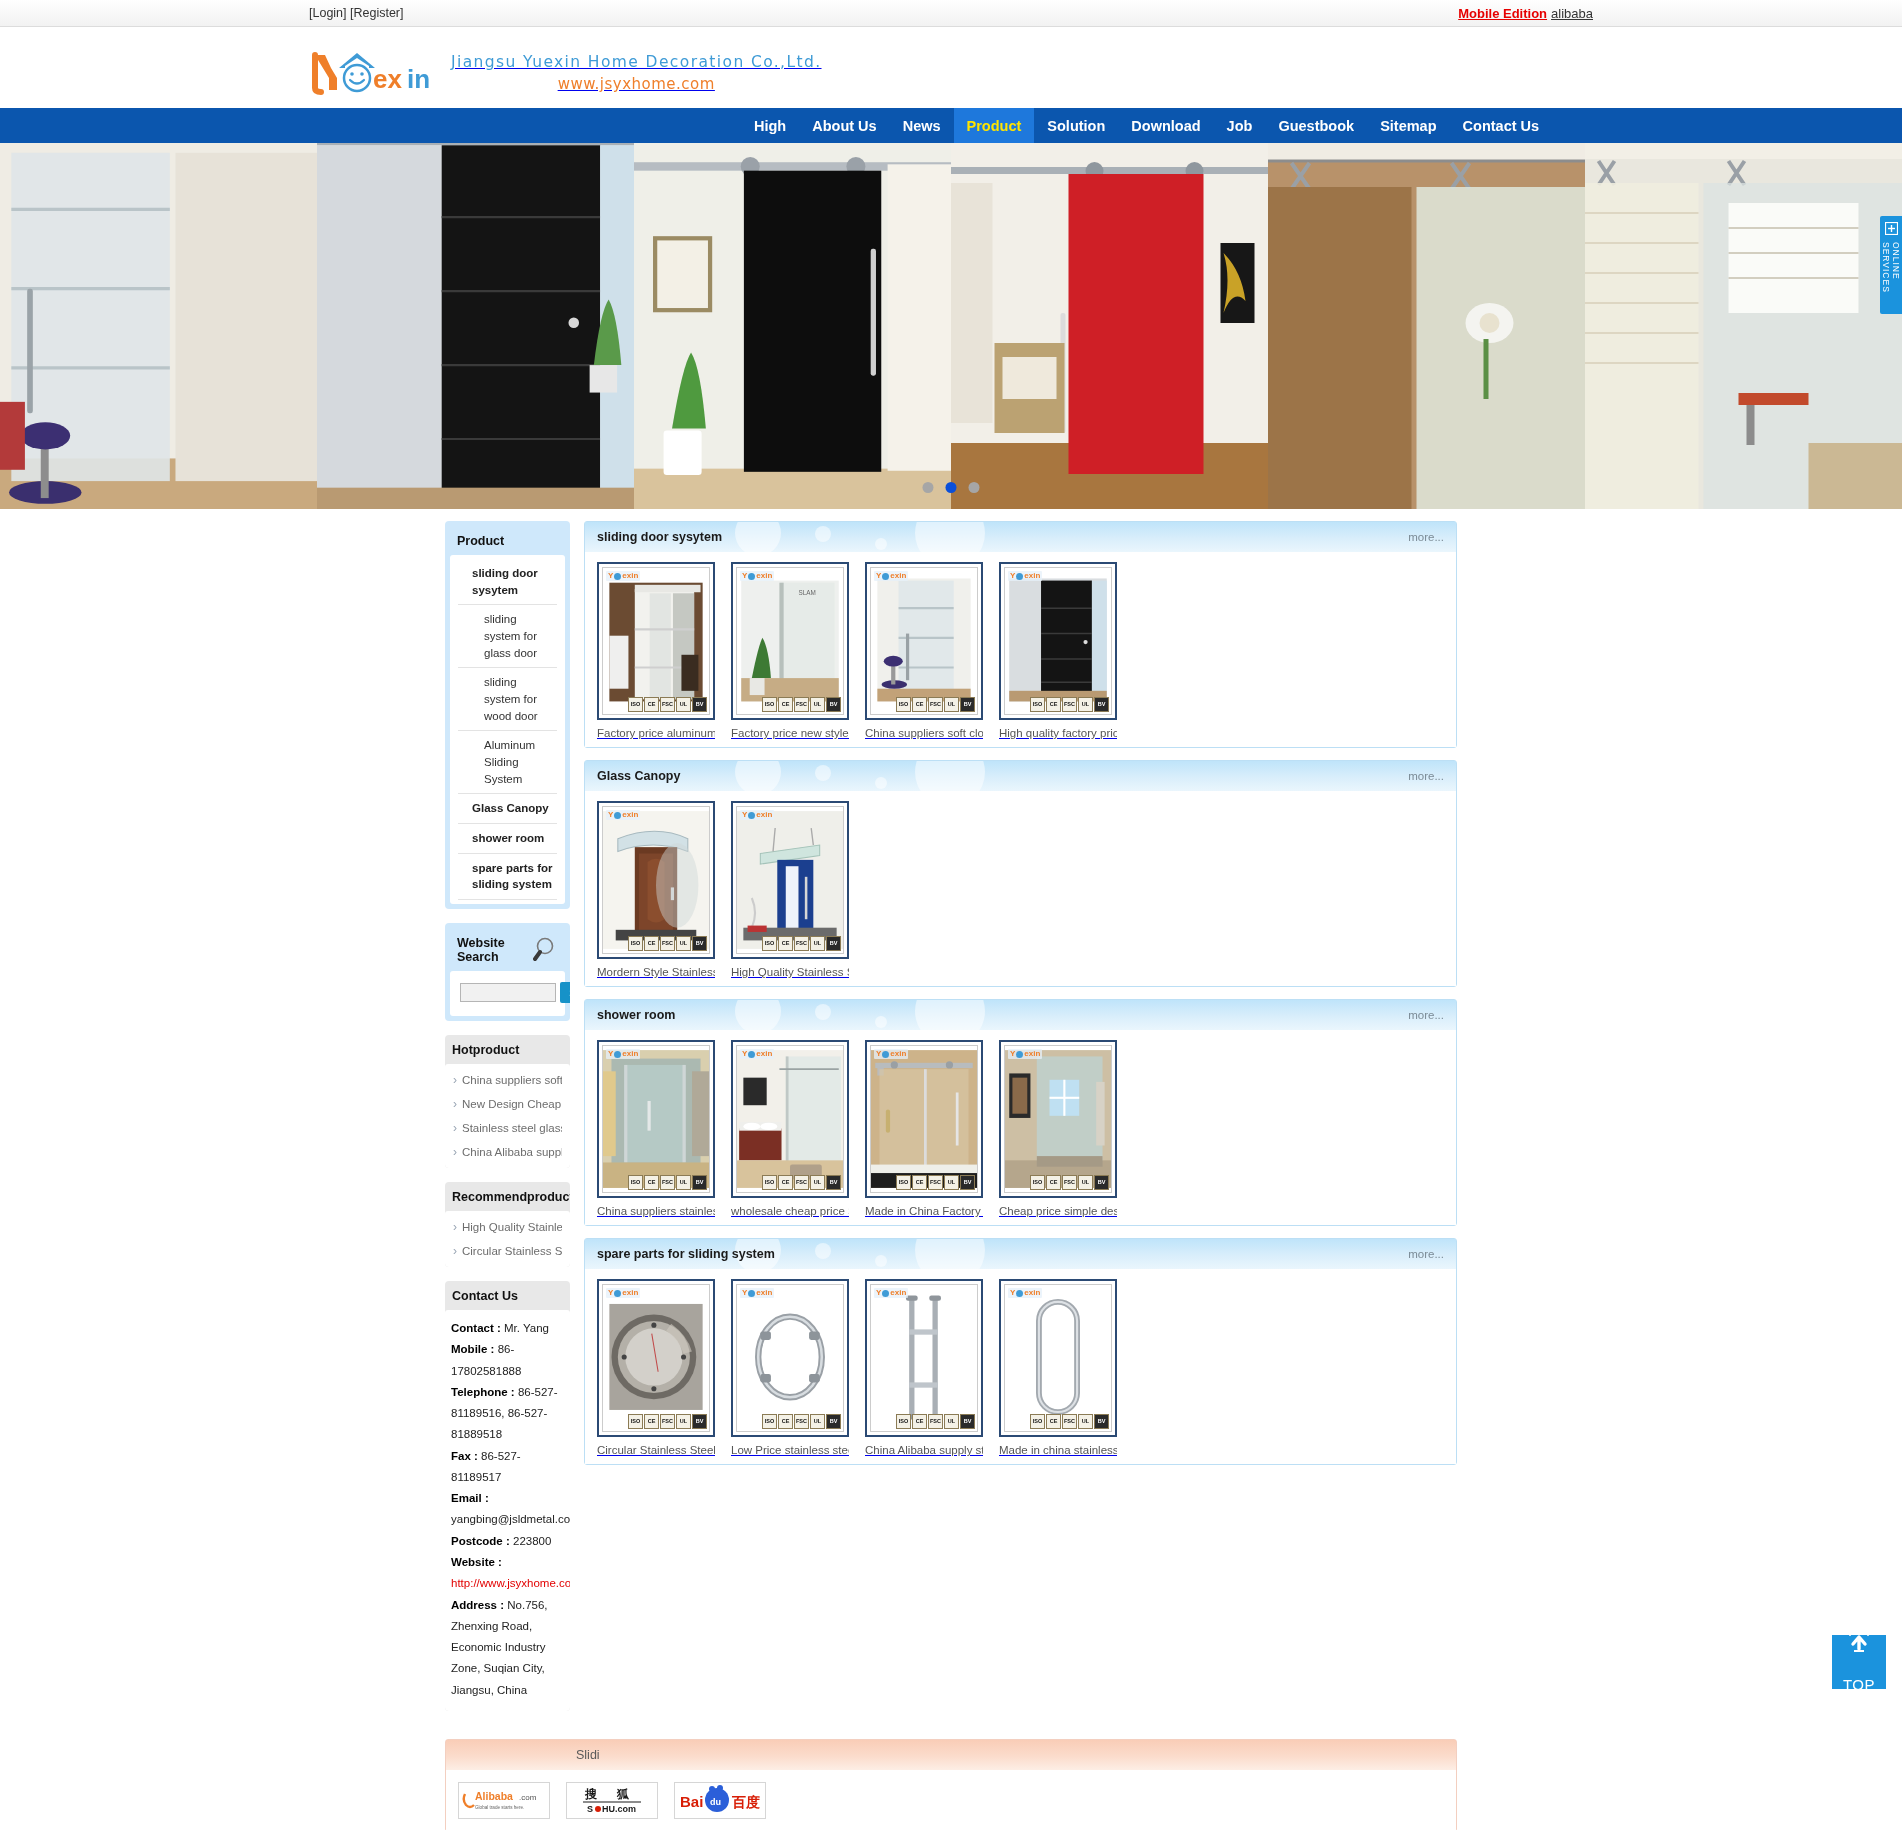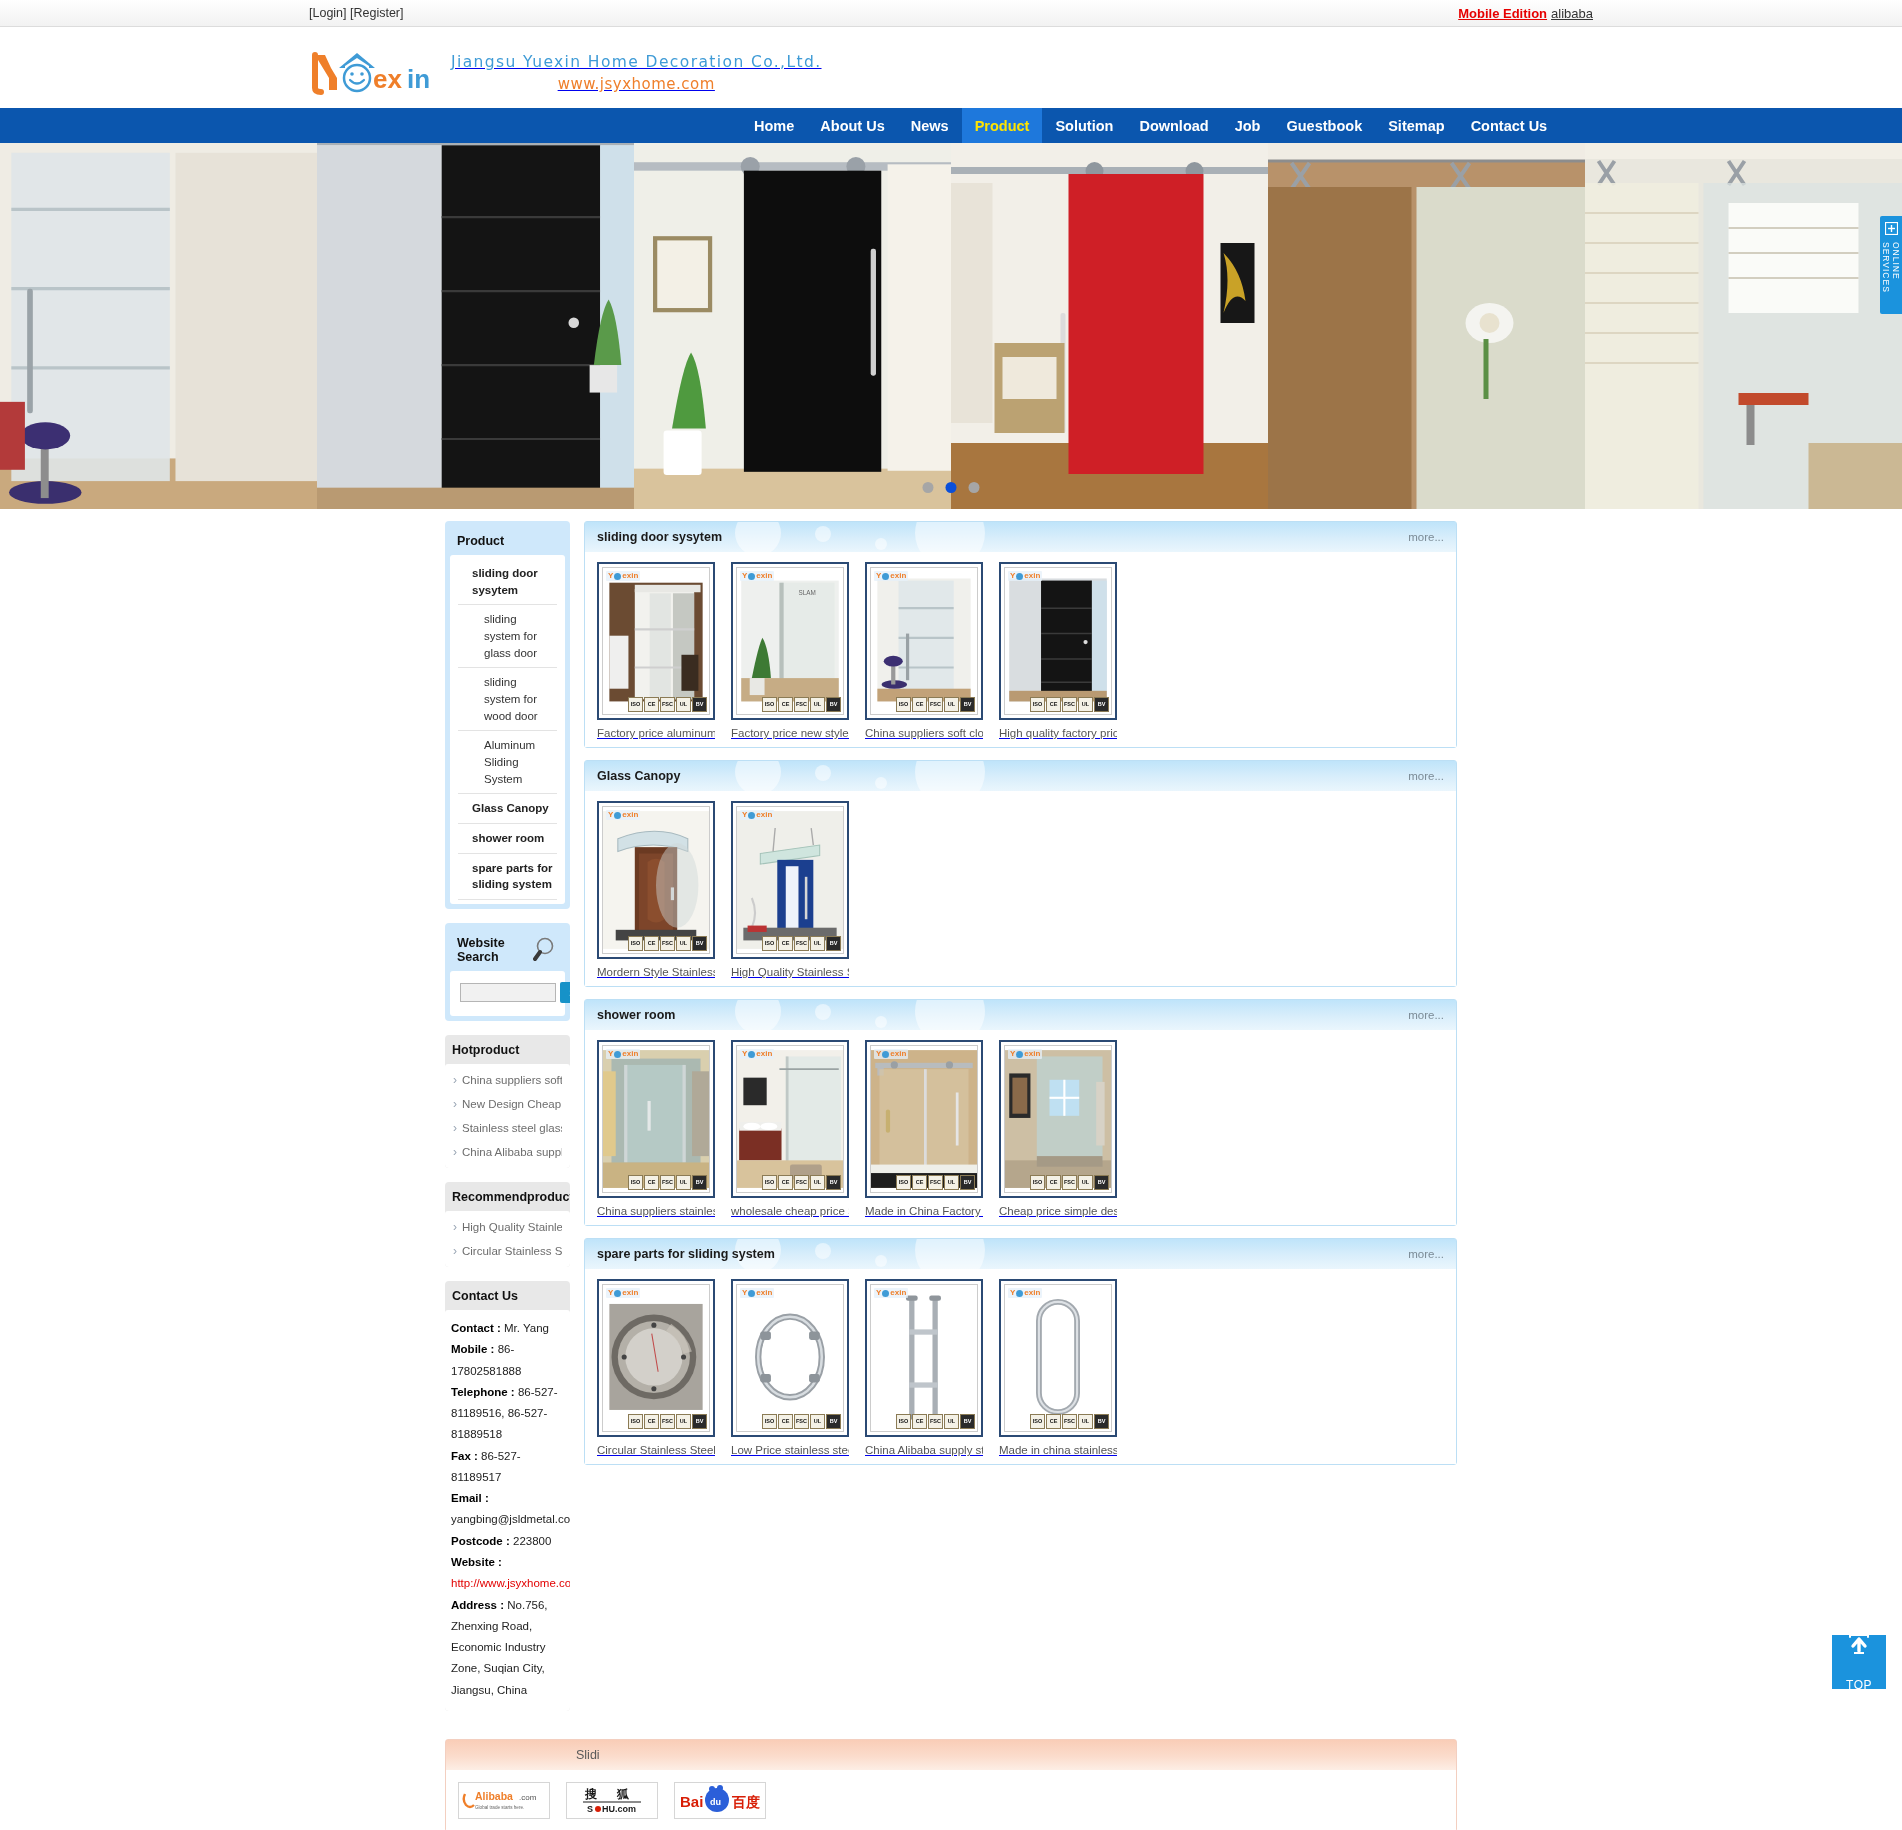--- a/index.html
+++ b/index.html
@@ -205,21 +205,21 @@
     display: flex; align-items: center; justify-content: center;
     font-size: 10px; overflow: hidden;
   }
 
   .totop {
     position: absolute; right: 16px; top: 1635px;
     width: 54px; height: 54px; background: #1b93dd; color: #fff;
     display: flex; flex-direction: column; align-items: center; justify-content: center;
     z-index: 50; cursor: pointer;
   }
-  .totop-label { font-size: 12px; letter-spacing: 0.5px; margin-top: 20px; }
+  .totop-label { font-size: 15px; letter-spacing: 0.5px; margin-top: 20px; }
   .page { position: relative; }
 </style>
 </head>
 <body>
 
 <div class="page">
 
   <div class="topbar">
     <div class="topbar-inner">
       <div class="topbar-left">
@@ -255,21 +255,21 @@
         <span class="logo-text">
           <span class="logo-company">Jiangsu Yuexin Home Decoration Co.,Ltd.</span>
           <span class="logo-url" style="display:block">www.jsyxhome.com</span>
         </span>
       </a>
     </div>
   </div>
 
   <div class="nav">
     <div class="nav-inner" id="nav-inner">
-        <a class="nav-item" href="#">Home</a>
+        <a class="nav-item" href="#">High</a>
         <a class="nav-item" href="#">About Us</a>
         <a class="nav-item" href="#">News</a>
         <a class="nav-item active" href="#">Product</a>
         <a class="nav-item" href="#">Solution</a>
         <a class="nav-item" href="#">Download</a>
         <a class="nav-item" href="#">Job</a>
         <a class="nav-item" href="#">Guestbook</a>
         <a class="nav-item" href="#">Sitemap</a>
         <a class="nav-item" href="#">Contact Us</a>
       </div>

